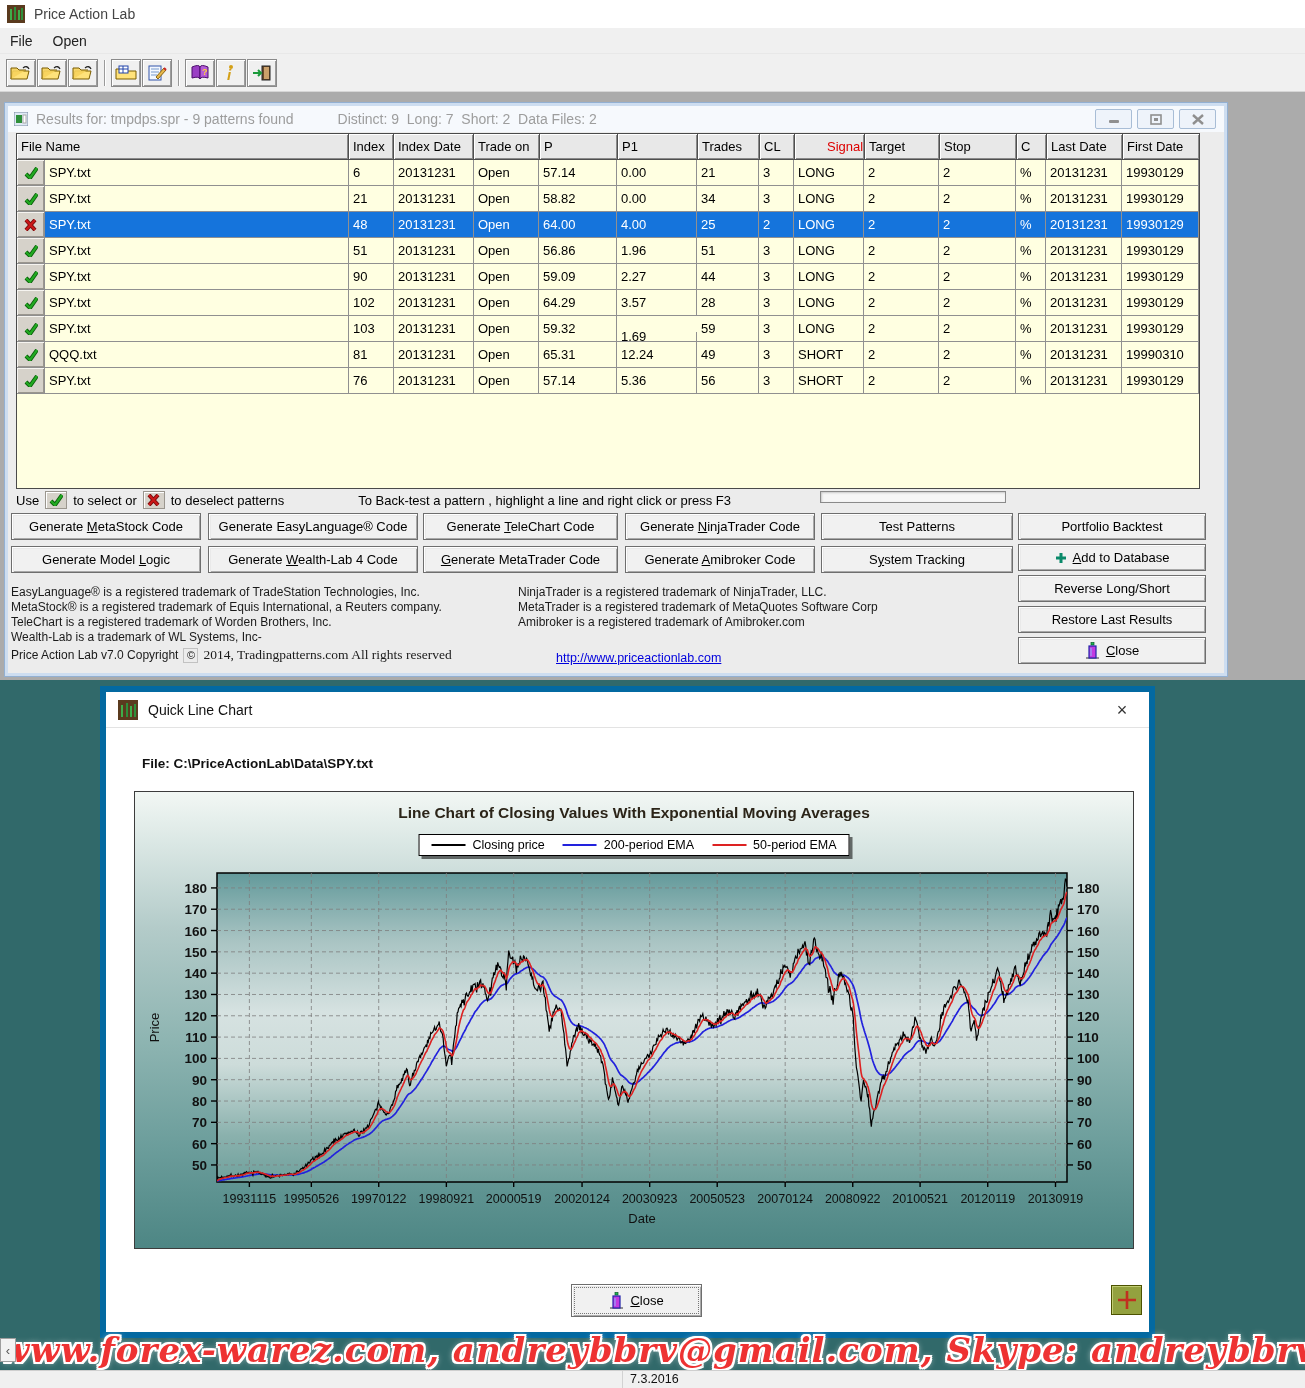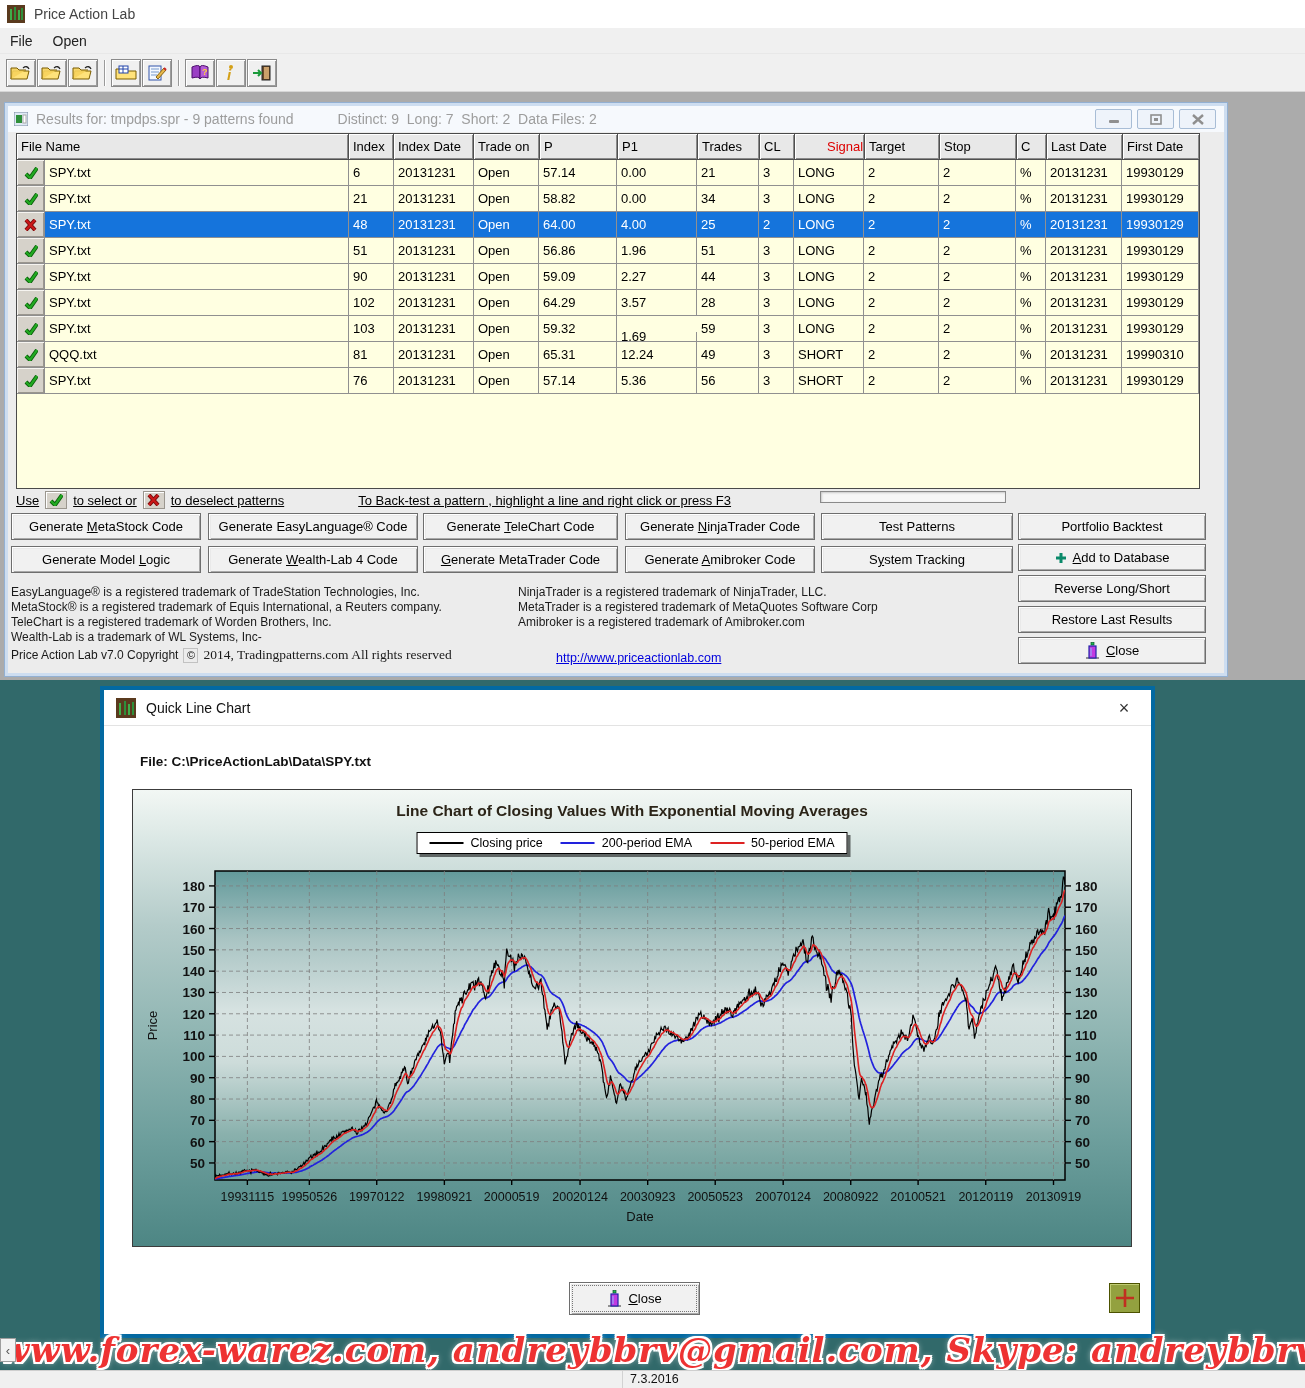--- a/index.html
+++ b/index.html
@@ -27,41 +27,41 @@
 
   
   #ptable{position:absolute;left:8px;top:27px;width:1184px;height:356px;background:#ffffe1;border:1px solid #4a4a4a;overflow:hidden;}
   .trow{display:flex;height:26px;}
   .thead .tcell{background:#e8e8e8;box-shadow:inset 1px 1px 0 #ffffff,inset -1px -1px 0 #8a8a8a;border-right:1px solid #4f4f4f;border-bottom:1px solid #4f4f4f;font-size:13px;}
   .tcell{flex:0 0 auto;display:flex;align-items:center;padding-left:4px;font-size:13px;color:#000;border-right:1px solid #909090;border-bottom:1px solid #909090;overflow:hidden;white-space:nowrap;}
   .ticon{flex:0 0 28px;display:flex;align-items:center;justify-content:center;background:#d6d2ca;border-right:1px solid #8f8f8f;border-bottom:1px solid #8f8f8f;box-shadow:inset 1px 1px 0 #f6f4f0,inset -1px -1px 0 #9a968e;}
   .trow.sel .tcell{background:#1574dc;color:#fff;}
 
   
-  .hintrow{position:absolute;left:8px;top:384px;height:20px;display:flex;align-items:center;font-size:13px;color:#000;text-decoration:underline;}
+  .hintrow{position:absolute;left:8px;top:384px;height:20px;display:flex;align-items:center;font-size:13px;color:#000;}
   .hicon{width:22px;height:18px;margin:0 6px;background:#d6d2ca;border:1px solid #9a968e;box-shadow:inset 1px 1px 0 #fff;display:inline-flex;align-items:center;justify-content:center;}
   .progress{position:absolute;left:812px;top:385px;width:186px;height:12px;background:#f6f6f6;border:1px solid #8a8a8a;box-shadow:inset 1px 1px 2px #c9c9c9;}
 
   
   .wbtn{position:absolute;height:27px;background:#f1f1f1;border:1px solid #6e6e6e;box-shadow:inset 1px 1px 0 #ffffff,inset 2px 2px 0 #e9e9e9,inset -1px -1px 0 #a9a9a9;font-size:13px;color:#000;display:flex;align-items:center;justify-content:center;white-space:pre;}
   .wbtn u{text-decoration:underline;}
   .wbtn .ic{margin-right:6px;display:flex;}
 
   
   .tm{position:absolute;font-size:12px;color:#1a1a1a;line-height:15px;}
   .copyright{position:absolute;font-size:12px;color:#1a1a1a;display:flex;align-items:center;}
   .copyright .cbox{display:inline-flex;align-items:center;justify-content:center;width:15px;height:15px;background:#ececec;border:1px solid #c2c2c2;margin:0 5px;font-size:11px;}
   .copyright .serif{font-family:"Liberation Serif","DejaVu Serif",serif;font-size:13.5px;}
   .weblink{position:absolute;font-size:12.5px;color:#0000dd;text-decoration:underline;}
 
   
   .teal{position:absolute;left:0;top:680px;width:1305px;height:690px;background:#31696a;}
 
   
-  .dialog{position:absolute;left:100px;top:686px;width:1055px;height:652px;background:#ffffff;border:4px solid #0369a1;}
+  .dialog{position:absolute;left:100px;top:686px;width:1055px;height:652px;background:#ffffff;border:6px solid #0369a1;}
   .dlg-titlebar{position:absolute;left:0;top:0;width:100%;height:36px;background:#ffffff;border-bottom:1px solid #e3e3e3;display:flex;align-items:center;padding-left:12px;}
   .dlg-titlebar .t{font-size:14px;color:#111;margin-left:10px;}
   .dlg-close{position:absolute;right:14px;top:6px;width:26px;height:24px;display:flex;align-items:center;justify-content:center;font-size:18px;color:#333;}
   .filelabel{position:absolute;left:36px;top:64px;font-size:13.5px;font-weight:bold;color:#111;}
   .chart-image{position:absolute;left:28px;top:99px;width:1000px;height:458px;border:1px solid #3c3c3c;
     background:linear-gradient(180deg,#f2f7f4 0%,#dde9e6 10%,#b3cbc9 30%,#8db4b1 55%,#6b9d9b 78%,#4d8684 100%);}
   .chart-title{position:absolute;left:0;top:12px;width:100%;text-align:center;font-size:15.5px;font-weight:bold;color:#2b2418;}
   .legendbox{position:absolute;left:50%;top:42px;transform:translateX(-50%);background:#ffffff;border:1px solid #000;box-shadow:3px 3px 0 rgba(0,0,0,0.55);display:flex;align-items:center;padding:3px 12px;gap:18px;}
   .legendbox .li{display:flex;align-items:center;font-size:12.5px;color:#000;white-space:nowrap;}
   .legendbox .sw{display:inline-block;width:34px;height:0;border-top:2px solid #000;margin-right:7px;}

